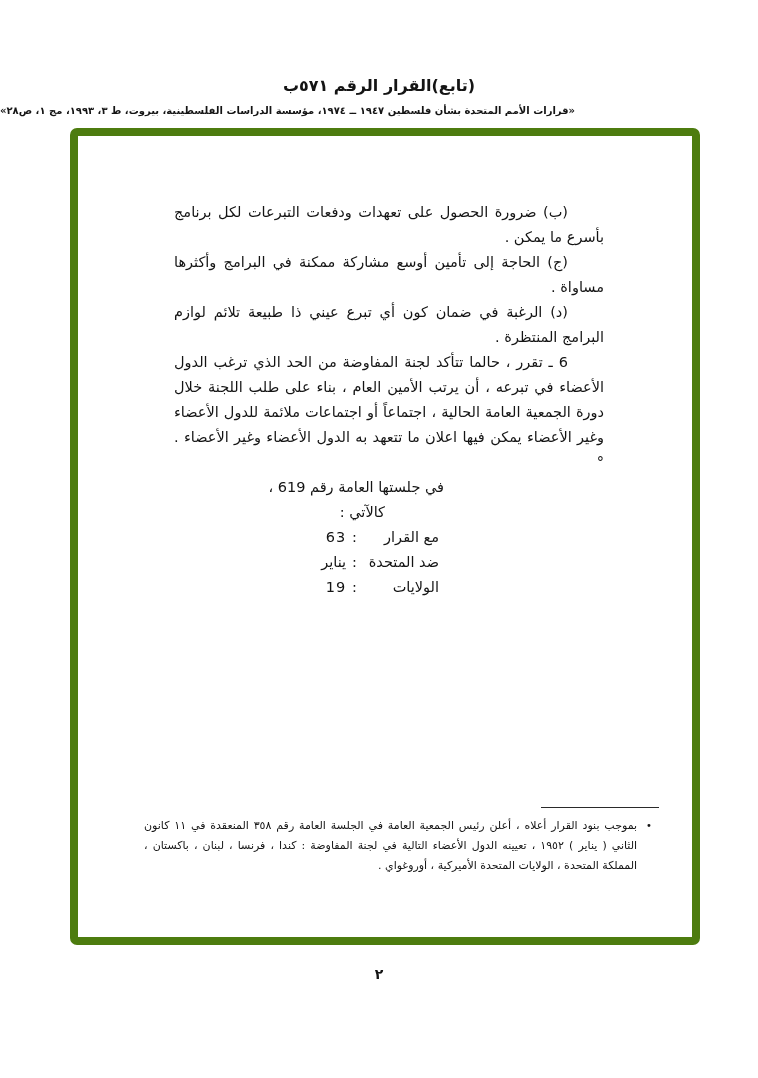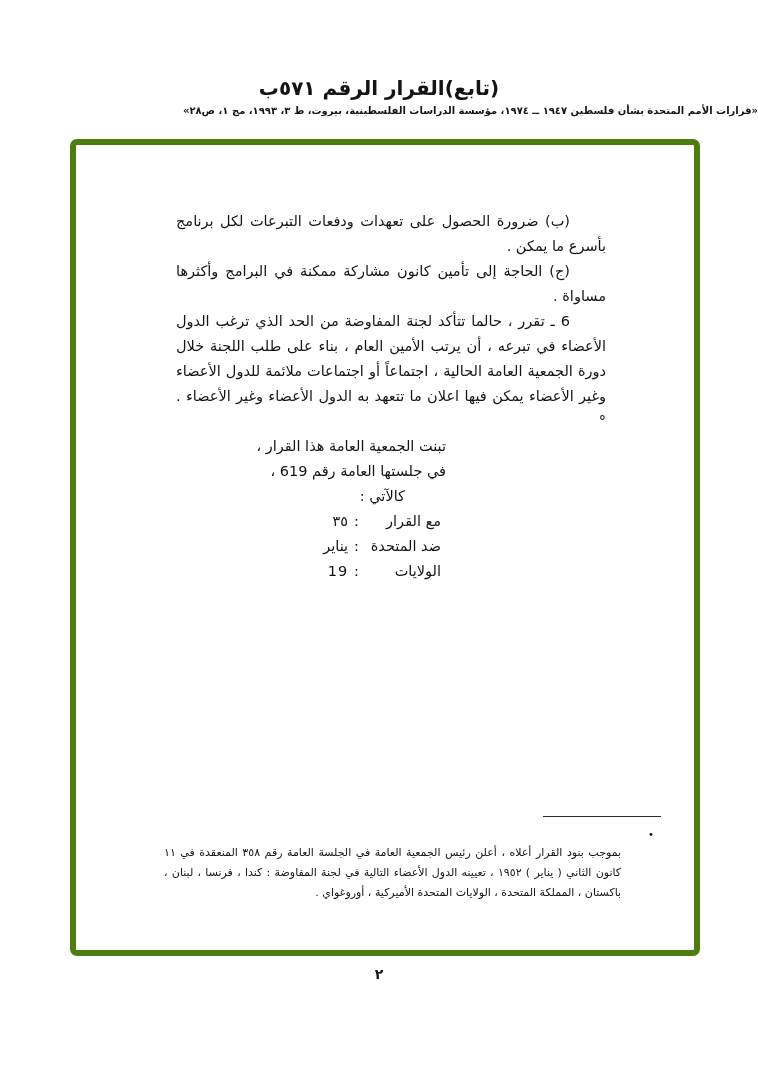--- a/index.html
+++ b/index.html
@@ -10,102 +10,102 @@
     background: #ffffff;
     font-family: "DejaVu Sans", sans-serif;
     color: #141414;
     overflow: hidden;
   }
   .page { position: absolute; inset: 0; direction: rtl; }
 
   
   .hdr-title {
     position: absolute; top: 76px; left: 0; width: 100%;
-    text-align: center; font-size: 20px; font-weight: 700;
+    text-align: center; font-size: 16px; font-weight: 700;
     direction: rtl;
   }
   .hdr-source {
     position: absolute; top: 105px; left: 0; width: 100%;
-    text-align: right; font-size: 10px; font-weight: 700;
+    text-align: left; font-size: 10px; font-weight: 700;
     direction: rtl; white-space: nowrap; letter-spacing: 0;
   }
 
   
   .green-box {
-    position: absolute; left: 70px; top: 139px;
+    position: absolute; left: 70px; top: 128px;
     width: 630px; height: 817px;
-    border: 6px solid #4d7c0f;
+    border: 8px solid #4d7c0f;
     border-radius: 7px;
     background: transparent;
   }
 
   
   .body-text {
     position: absolute; top: 64px; right: 88px; width: 430px;
     direction: rtl; text-align: justify;
     font-size: 14.5px; line-height: 25px;
   }
   .body-para { margin: 0; text-indent: 36px; }
 
   .adoption { margin: 0 160px 0 0; }
   .adoption-line { line-height: 25px; }
-  .adoption-line.indent-more { margin-right: 41px; }
+  .adoption-line.indent-more { margin-right: 59px; }
 
   .vote-block { margin: 0 165px 0 0; }
   .vote-row { display: flex; gap: 6px; line-height: 25px; }
   .vote-label { min-width: 76px; display: inline-block; }
   .vote-colon { display: inline-block; }
   .vote-value { display: inline-block; letter-spacing: 1px; }
 
   
   .footnote-divider {
     position: absolute; top: 671px; right: 33px; width: 118px;
     border-top: 1.6px solid #2a2a2a; height: 0;
   }
   .footnote {
     position: absolute; top: 680px; right: 40px; width: 508px;
     display: flex; gap: 9px;
     direction: rtl; text-align: justify;
     font-size: 11px; line-height: 20px;
   }
   .footnote-marker { flex: 0 0 auto; font-size: 10px; line-height: 20px; }
-  .footnote-text { flex: 1 1 auto; margin: 18px; }
+  .footnote-text { flex: 1 1 auto; margin: 0; }
 
   .page-number {
     position: absolute; top: 966px; left: 0; width: 100%;
     text-align: center; font-size: 14px; font-weight: 700;
   }
 </style>
 </head>
 <body>
 
 <div class="page">
 
   <div class="hdr-title">(تابع)القرار الرقم ٥٧١ب</div>
 
   <div class="hdr-source">«قرارات الأمم المتحدة بشأن فلسطين ١٩٤٧ ــ ١٩٧٤، مؤسسة الدراسات الفلسطينية، بيروت، ط ٣، ١٩٩٣، مج ١، ص٢٨»</div>
 
   <div class="green-box">
 
     <div class="body-text">
       <p class="body-para">(ب) ضرورة الحصول على تعهدات ودفعات التبرعات لكل برنامج بأسرع ما يمكن .</p>
-      <p class="body-para">(ج) الحاجة إلى تأمين كانون مشاركة ممكنة في البرامج وأكثرها مساواة .</p>
+      <p class="body-para">(ج) الحاجة إلى تأمين أوسع مشاركة ممكنة في البرامج وأكثرها مساواة .</p>
+      <p class="body-para">(د) الرغبة في ضمان كون أي تبرع عيني ذا طبيعة تلائم لوازم البرامج المنتظرة .</p>
       <p class="body-para">6 ـ تقرر ، حالما تتأكد لجنة المفاوضة من الحد الذي ترغب الدول الأعضاء في تبرعه ، أن يرتب الأمين العام ، بناء على طلب اللجنة خلال دورة الجمعية العامة الحالية ، اجتماعاً أو اجتماعات ملائمة للدول الأعضاء وغير الأعضاء يمكن فيها اعلان ما تتعهد به الدول الأعضاء وغير الأعضاء . °</p>
 
       <div class="adoption">
-        <div class="adoption-line">تبنت الجمعية العامة هذا القرار ،</div>
         <div class="adoption-line">في جلستها العامة رقم 619 ،</div>
         <div class="adoption-line indent-more">كالآتي :</div>
       </div>
 
       <div class="vote-block">
         <div class="vote-row">
           <span class="vote-label">مع القرار</span>
           <span class="vote-colon">:</span>
-          <span class="vote-value">٣٥</span>
+          <span class="vote-value">63</span>
         </div>
         <div class="vote-row">
           <span class="vote-label">ضد المتحدة</span>
           <span class="vote-colon">:</span>
           <span class="vote-value">يناير</span>
         </div>
         <div class="vote-row">
           <span class="vote-label">الولايات</span>
           <span class="vote-colon">:</span>
           <span class="vote-value">19</span>

